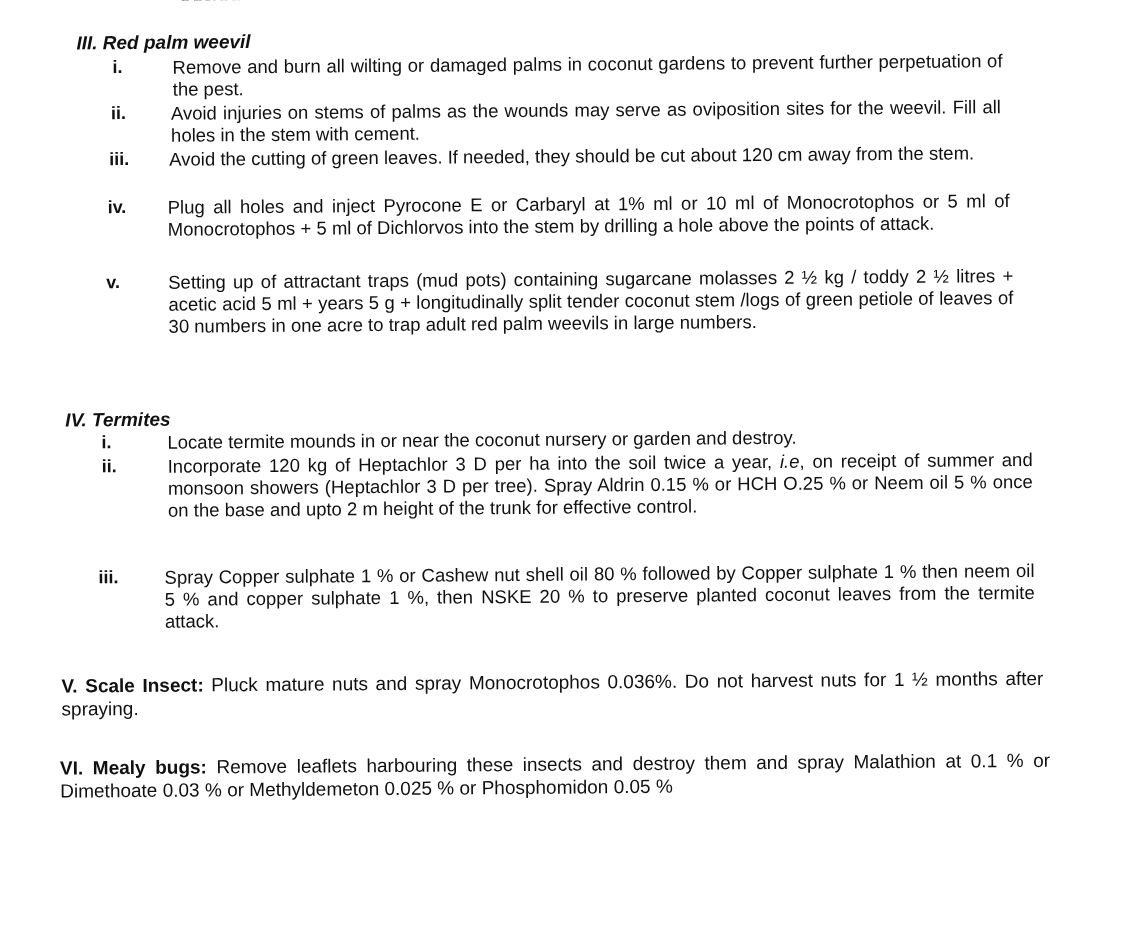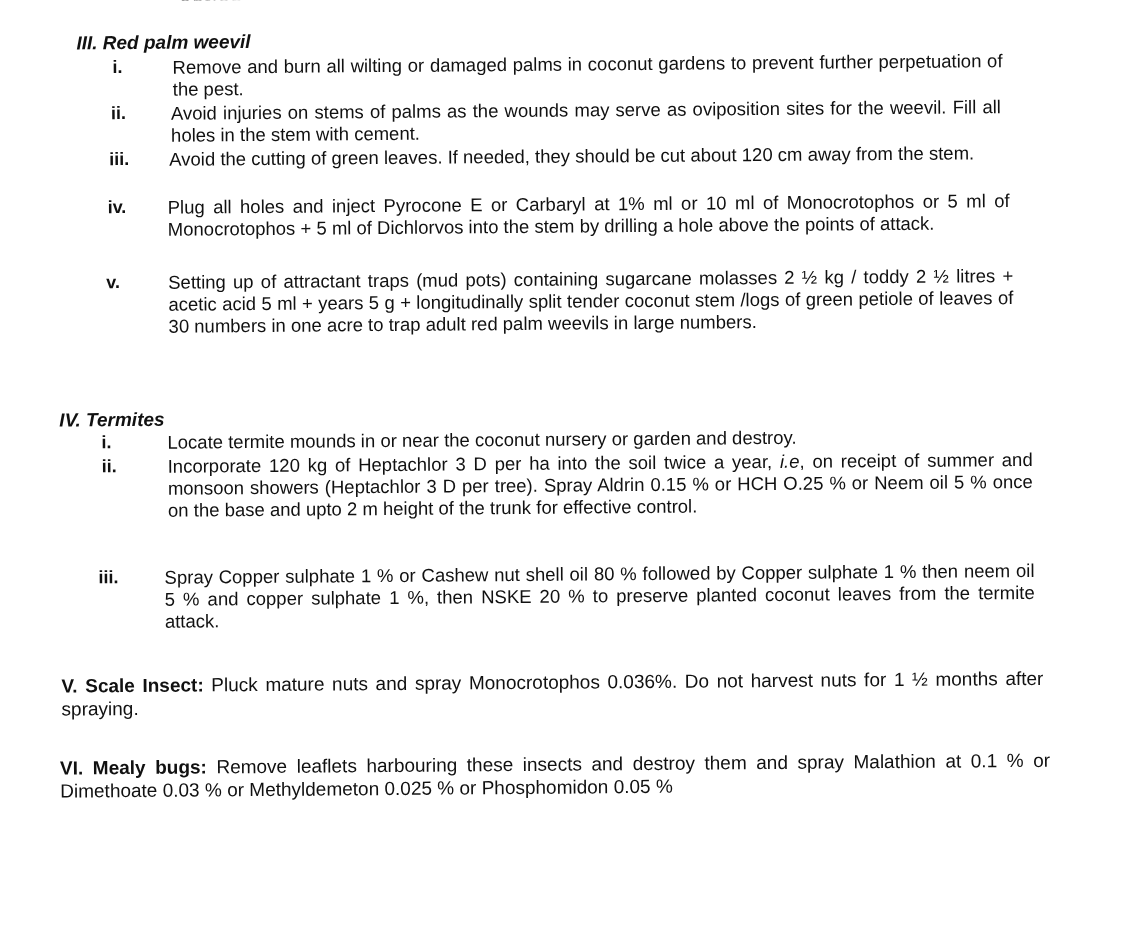--- a/index.html
+++ b/index.html
@@ -97,21 +97,21 @@
   <div class="item" style="left:106px; top:198px; width:910px;">
     <span class="num">iv.</span>
     <div class="text" style="left:60px; width:842px;">Plug all holes and inject Pyrocone E or Carbaryl at 1% ml or 10 ml of Monocrotophos or 5 ml of Monocrotophos + 5 ml of Dichlorvos into the stem by drilling a hole above the points of attack.</div>
   </div>
 
   <div class="item" style="left:104px; top:273px; width:915px;">
     <span class="num">v.</span>
     <div class="text" style="left:62px; width:845px;">Setting up of attractant traps (mud pots) containing sugarcane molasses 2 ½ kg / toddy 2 ½ litres + acetic acid 5 ml + years 5 g + longitudinally split tender coconut stem /logs of green petiole of leaves of 30 numbers in one acre to trap adult red palm weevils in large numbers.</div>
   </div>
 
-  <div class="section-heading" style="left:56px; top:410px;">IV. Termites</div>
+  <div class="section-heading" style="left:62px; top:410px;">IV. Termites</div>
 
   <div class="item" style="left:98px; top:433px; width:930px;">
     <span class="num">i.</span>
     <div class="text" style="left:66px; width:860px;">Locate termite mounds in or near the coconut nursery or garden and destroy.</div>
   </div>
 
   <div class="item" style="left:98px; top:457px; width:935px;">
     <span class="num">ii.</span>
     <div class="text" style="left:66px; width:865px;"><span>Incorporate 120 kg of Heptachlor 3 D per ha into the soil twice a year, </span><i>i.e</i><span>, on receipt of summer and monsoon showers (Heptachlor 3 D per tree). Spray Aldrin 0.15 % or HCH O.25 % or Neem oil 5 % once on the base and upto 2 m height of the trunk for effective control.</span></div>
   </div>

